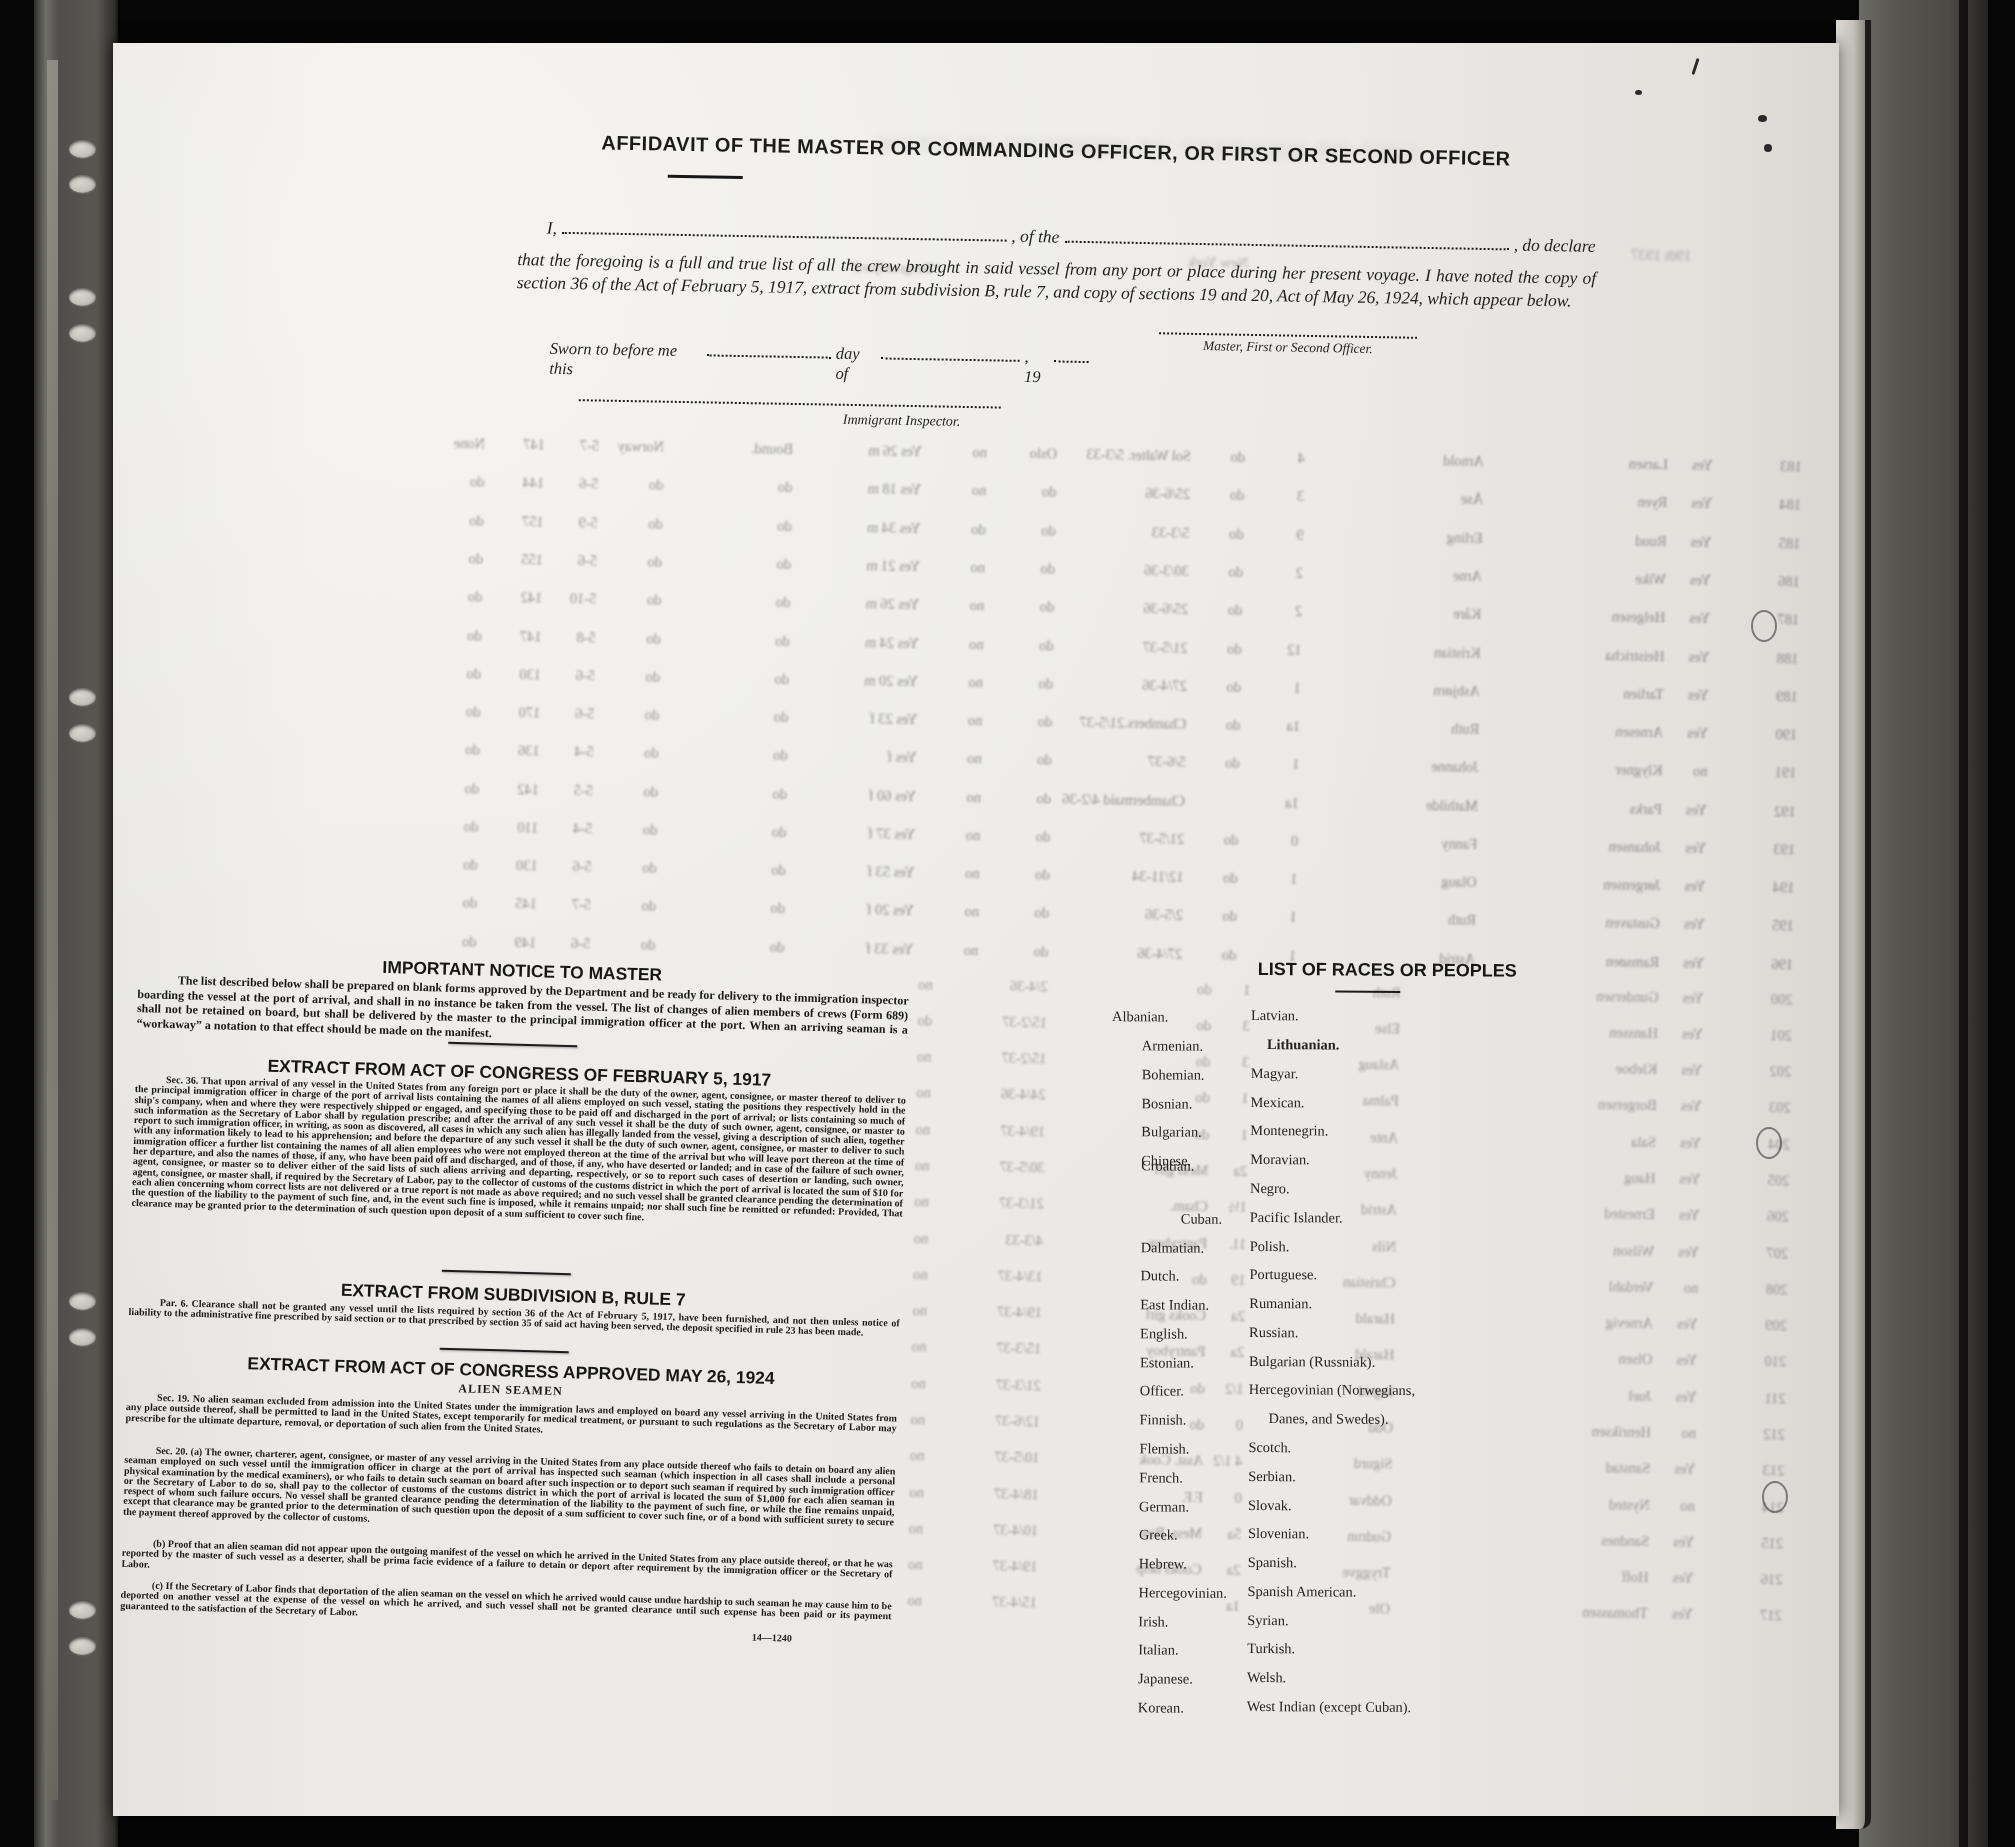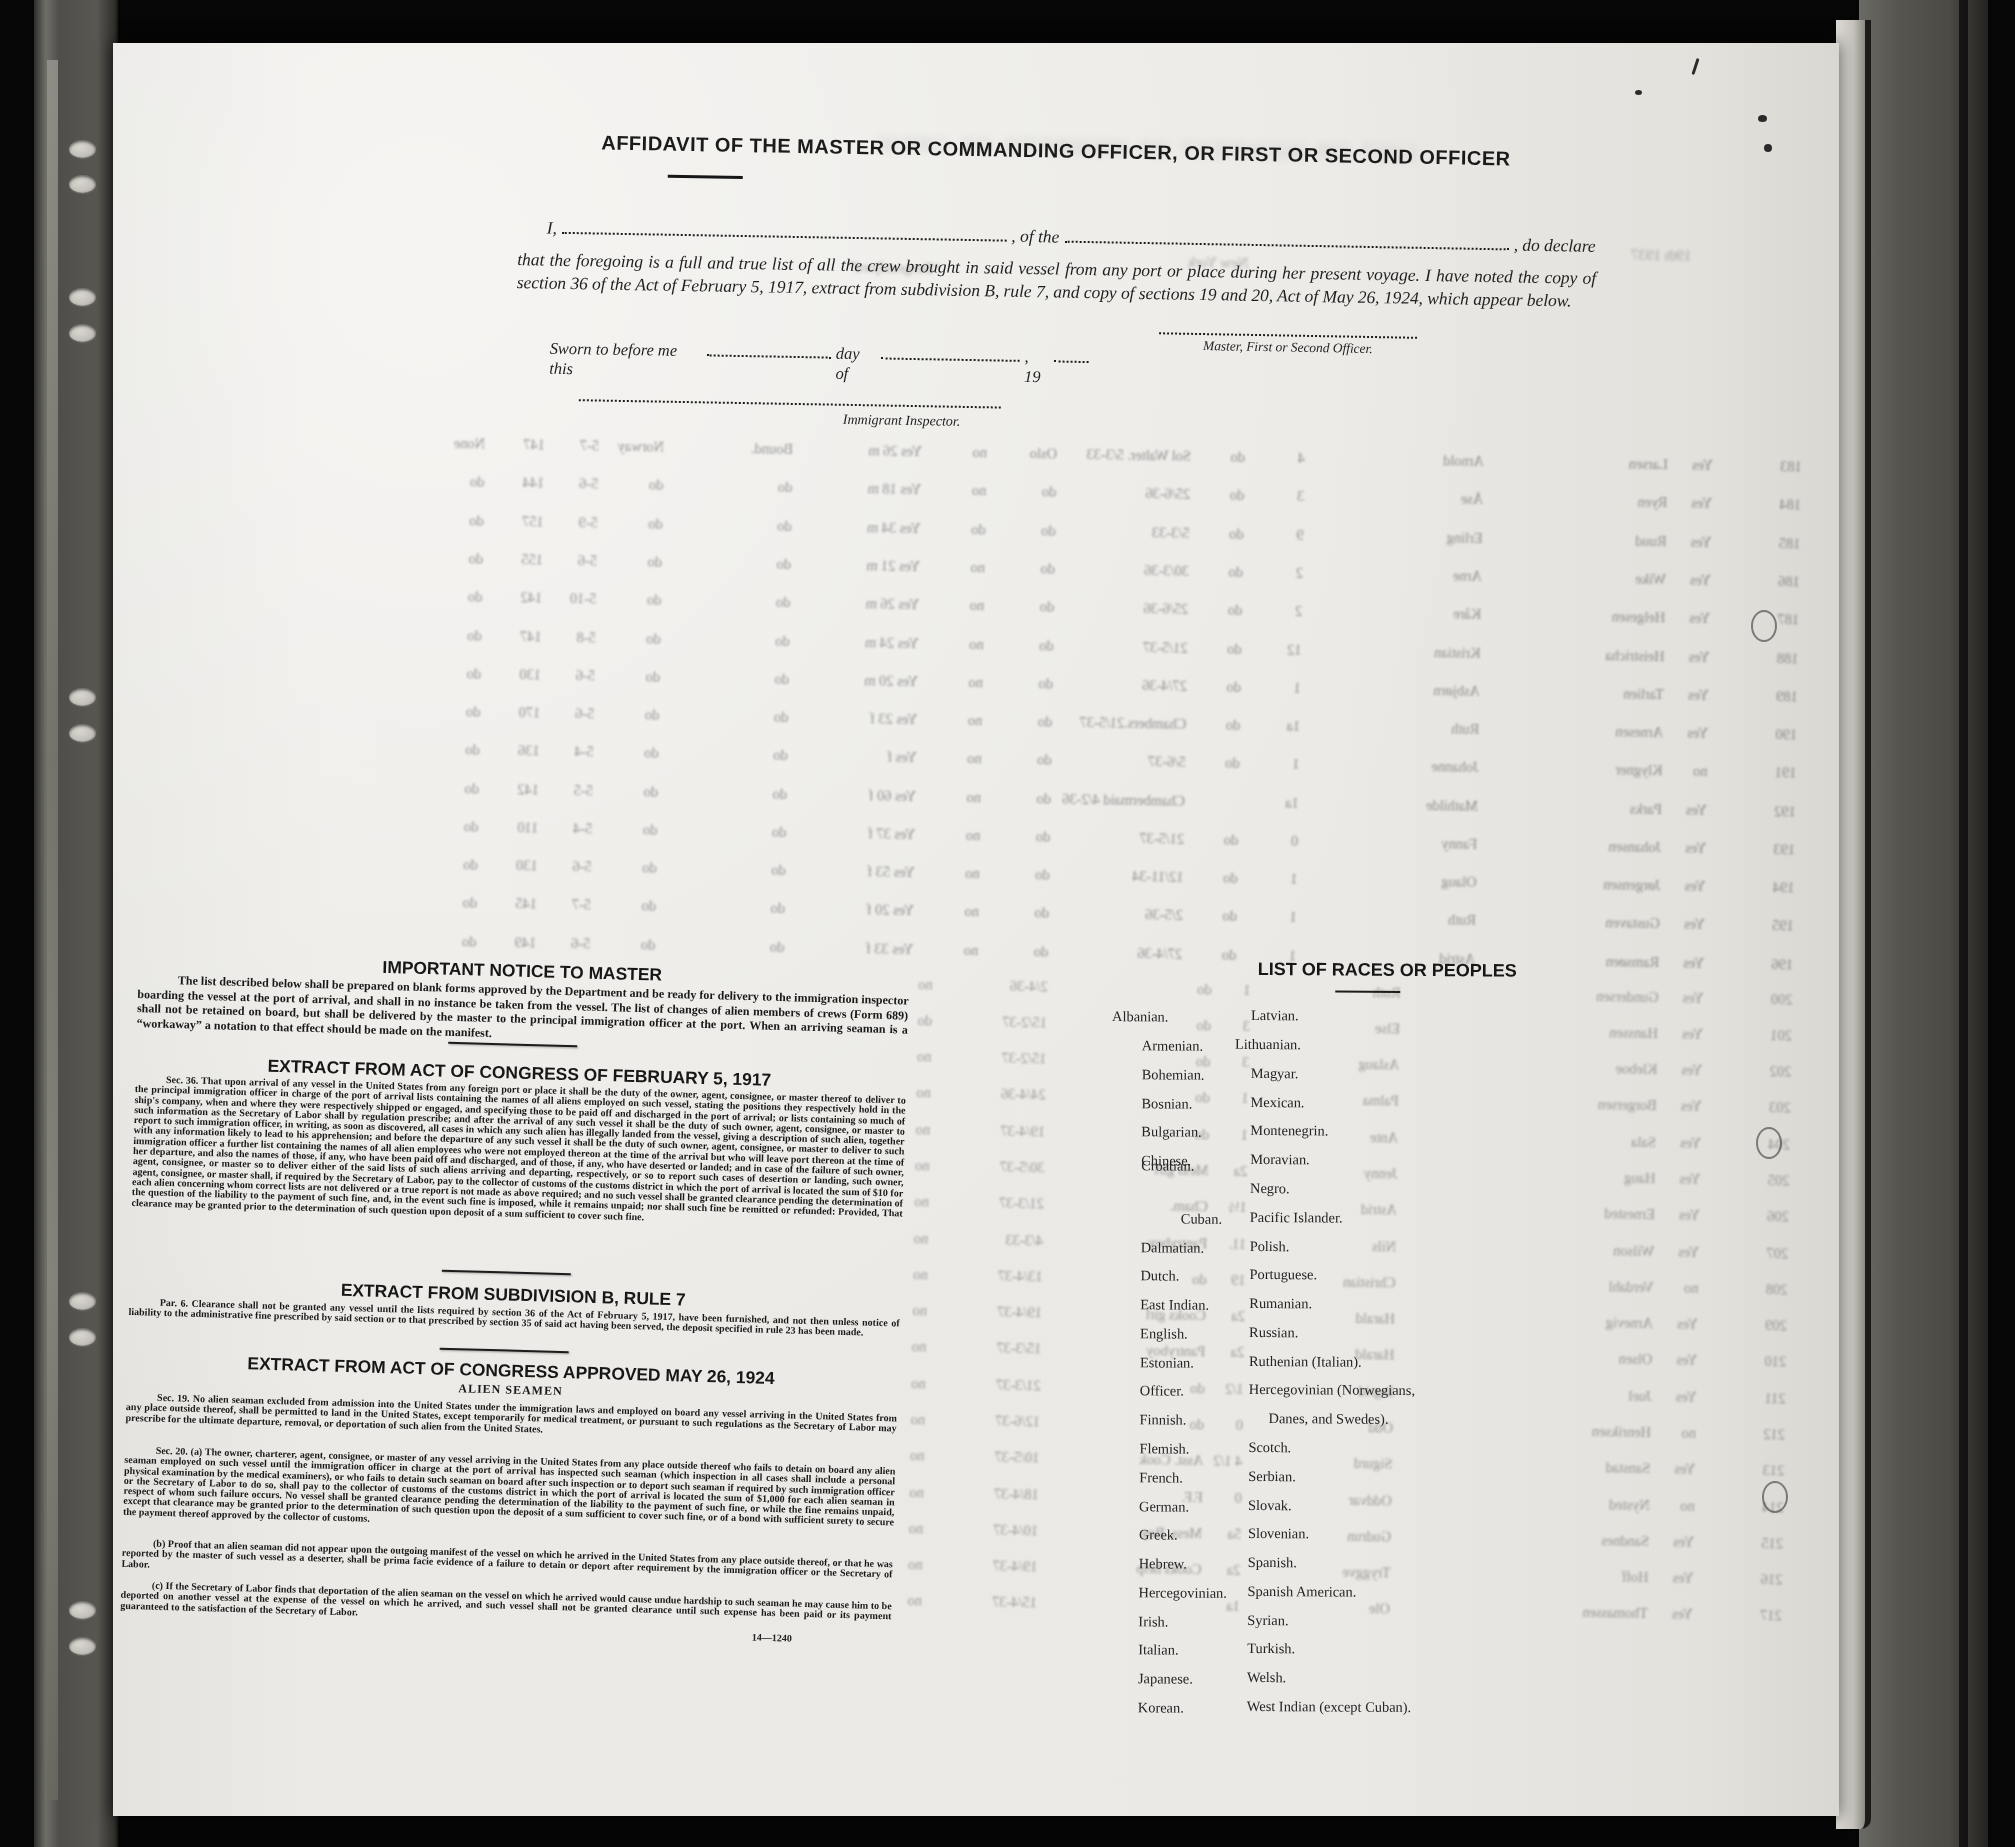--- a/index.html
+++ b/index.html
@@ -583,32 +583,32 @@
           <div class="races-item" style="left: 1035px; top: 1477px;">Greek.</div>
           <div class="races-item" style="left: 1035px; top: 1506px;">Hebrew.</div>
           <div class="races-item" style="left: 1035px; top: 1535px;">Hercegovinian.</div>
           <div class="races-item" style="left: 1035px; top: 1564px;">Irish.</div>
           <div class="races-item" style="left: 1035px; top: 1592px;">Italian.</div>
           <div class="races-item" style="left: 1035px; top: 1621px;">Japanese.</div>
           <div class="races-item" style="left: 1035px; top: 1650px;">Korean.</div>
         </div>
       <div id="races-right">
           <div class="races-item" style="left: 1144px; top: 957px;">Latvian.</div>
-          <div class="races-item" style="left: 1128px; top: 986px;">Lithuanian.</div>
+          <div class="races-item" style="left: 1160px; top: 986px; font-weight: bold;">Lithuanian.</div>
           <div class="races-item" style="left: 1144px; top: 1015px;">Magyar.</div>
           <div class="races-item" style="left: 1144px; top: 1044px;">Mexican.</div>
           <div class="races-item" style="left: 1144px; top: 1072px;">Montenegrin.</div>
           <div class="races-item" style="left: 1144px; top: 1101px;">Moravian.</div>
           <div class="races-item" style="left: 1144px; top: 1130px;">Negro.</div>
           <div class="races-item" style="left: 1144px; top: 1159px;">Pacific Islander.</div>
           <div class="races-item" style="left: 1144px; top: 1188px;">Polish.</div>
           <div class="races-item" style="left: 1144px; top: 1216px;">Portuguese.</div>
           <div class="races-item" style="left: 1144px; top: 1245px;">Rumanian.</div>
           <div class="races-item" style="left: 1144px; top: 1274px;">Russian.</div>
-          <div class="races-item" style="left: 1144px; top: 1303px;">Ruthenian (Italian).</div>
+          <div class="races-item" style="left: 1144px; top: 1303px;">Bulgarian (Russniak).</div>
           <div class="races-item" style="left: 1144px; top: 1331px;">Hercegovinian  (Norwegians,</div>
           <div class="races-item" style="left: 1164px; top: 1360px;">Danes, and Swedes).</div>
           <div class="races-item" style="left: 1144px; top: 1389px;">Scotch.</div>
           <div class="races-item" style="left: 1144px; top: 1418px;">Serbian.</div>
           <div class="races-item" style="left: 1144px; top: 1447px;">Slovak.</div>
           <div class="races-item" style="left: 1144px; top: 1475px;">Slovenian.</div>
           <div class="races-item" style="left: 1144px; top: 1504px;">Spanish.</div>
           <div class="races-item" style="left: 1144px; top: 1533px;">Spanish American.</div>
           <div class="races-item" style="left: 1144px; top: 1562px;">Syrian.</div>
           <div class="races-item" style="left: 1144px; top: 1590px;">Turkish.</div>

